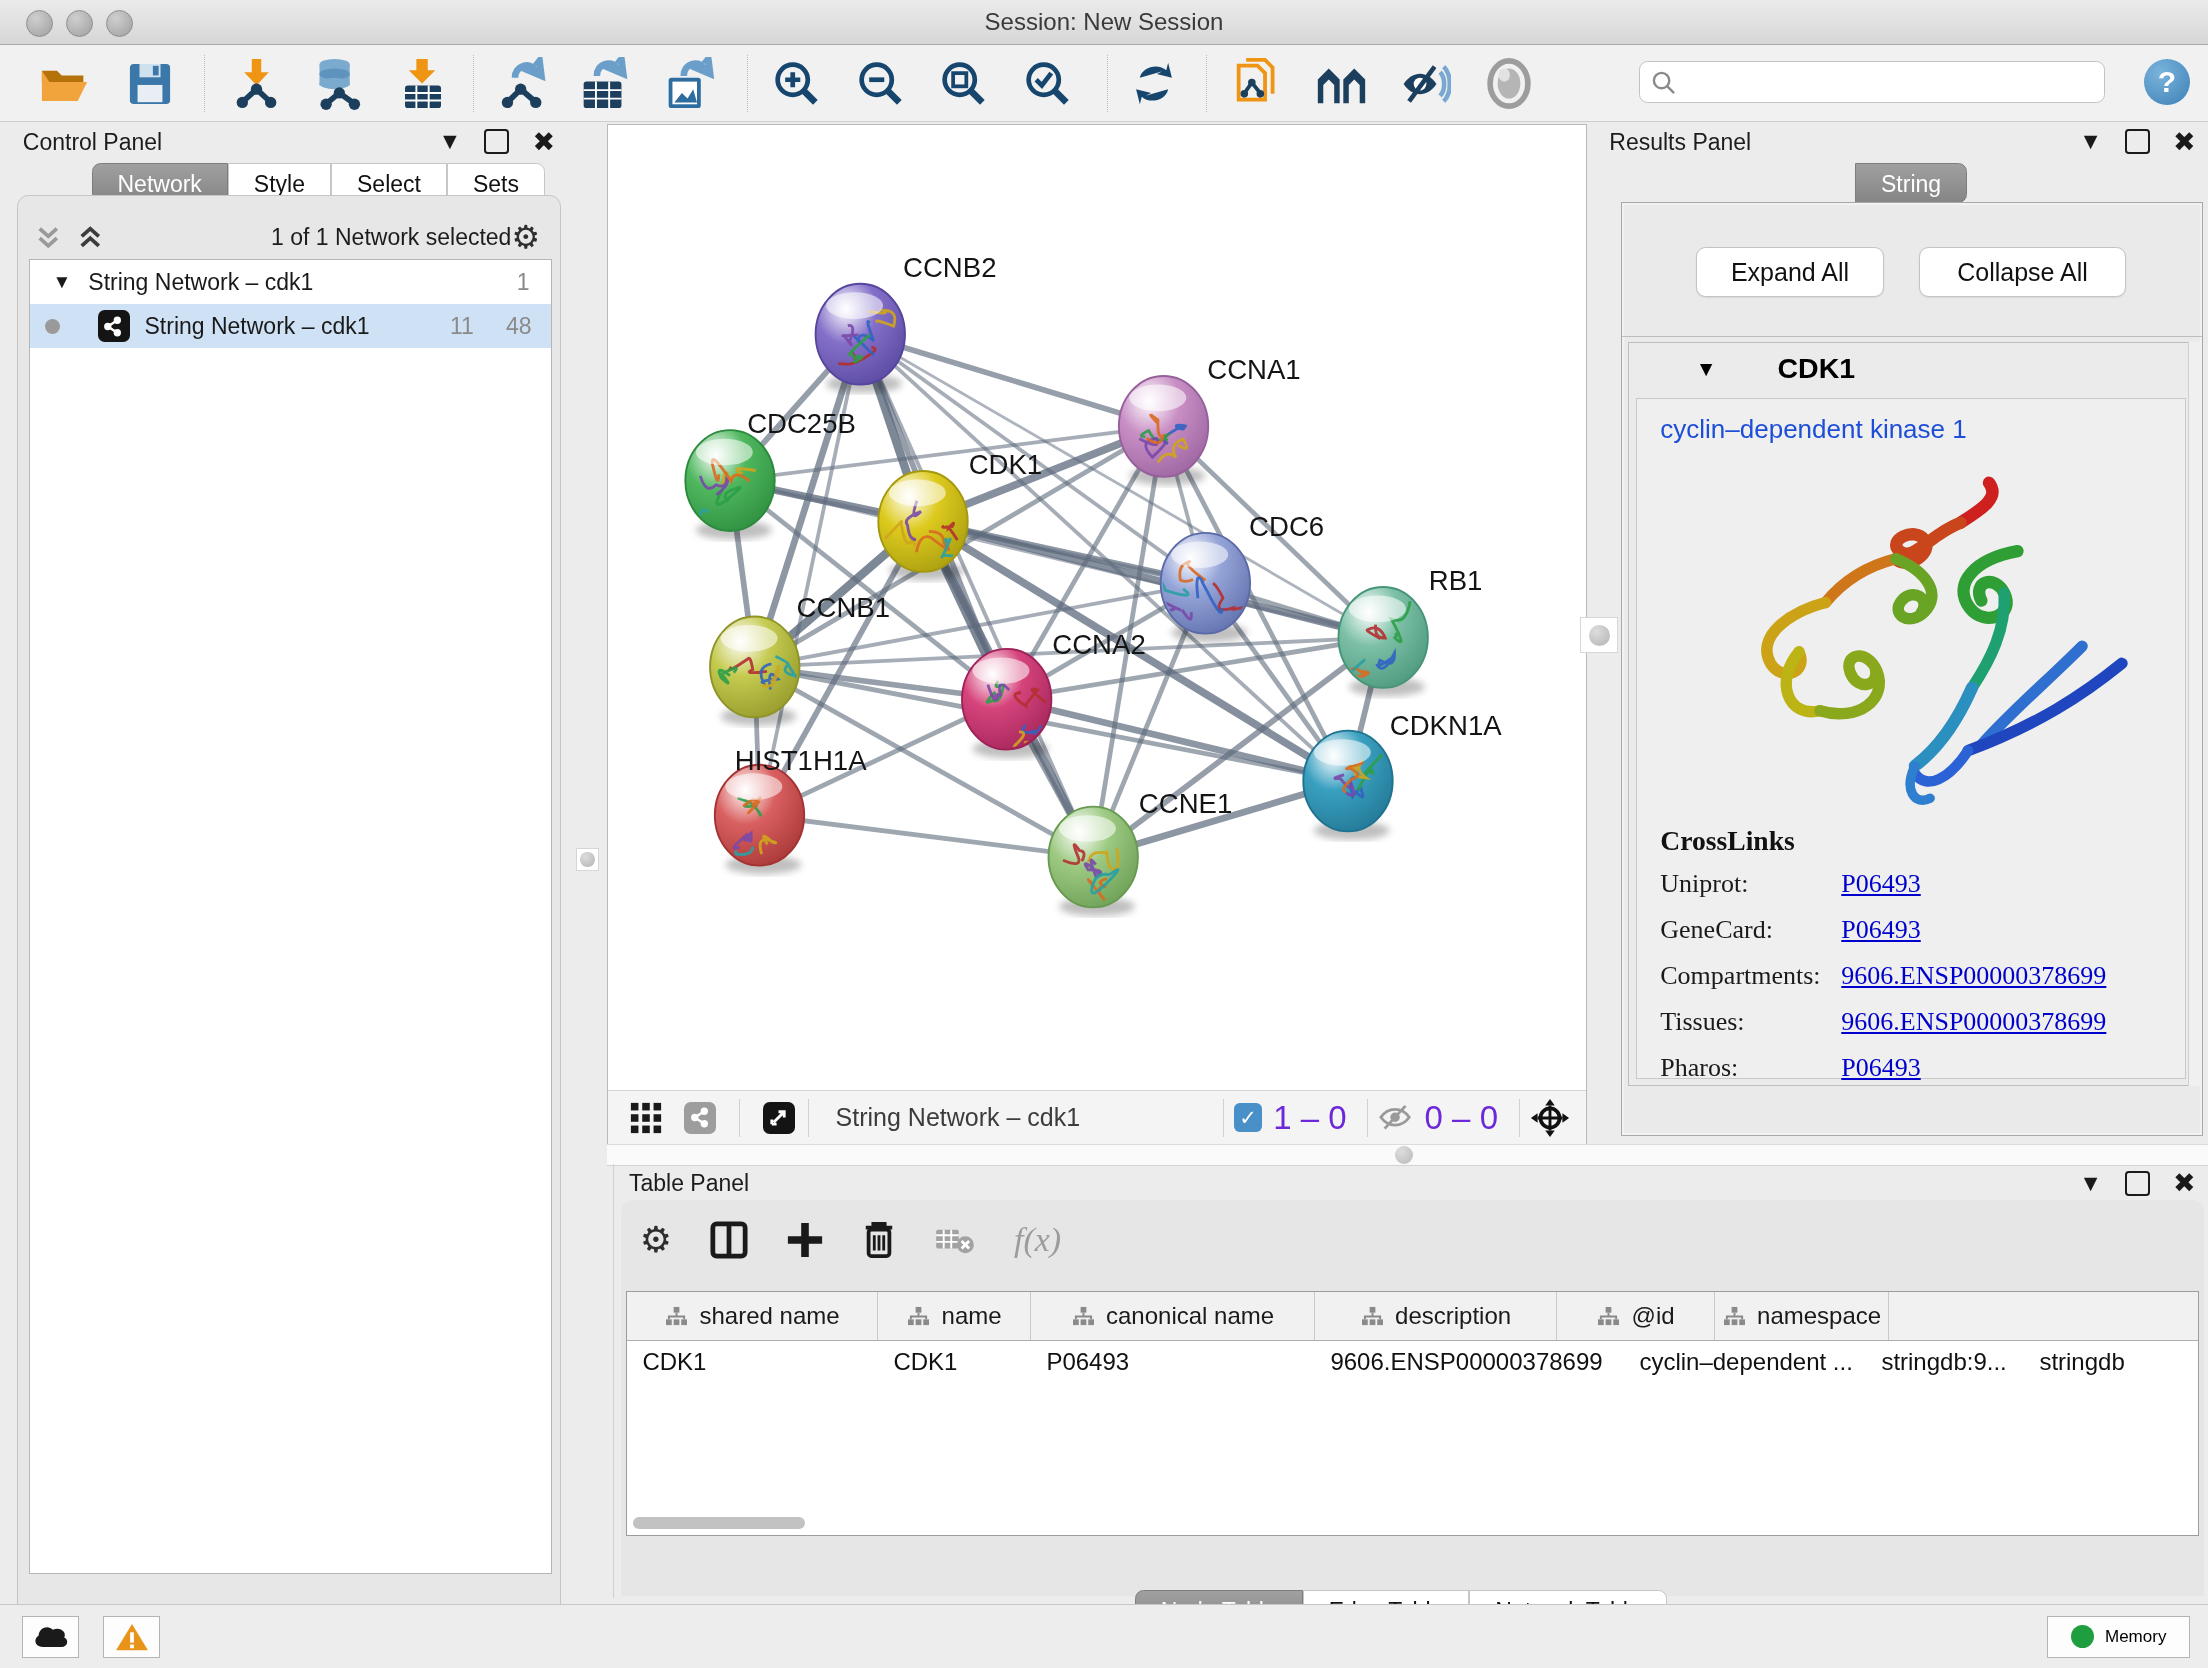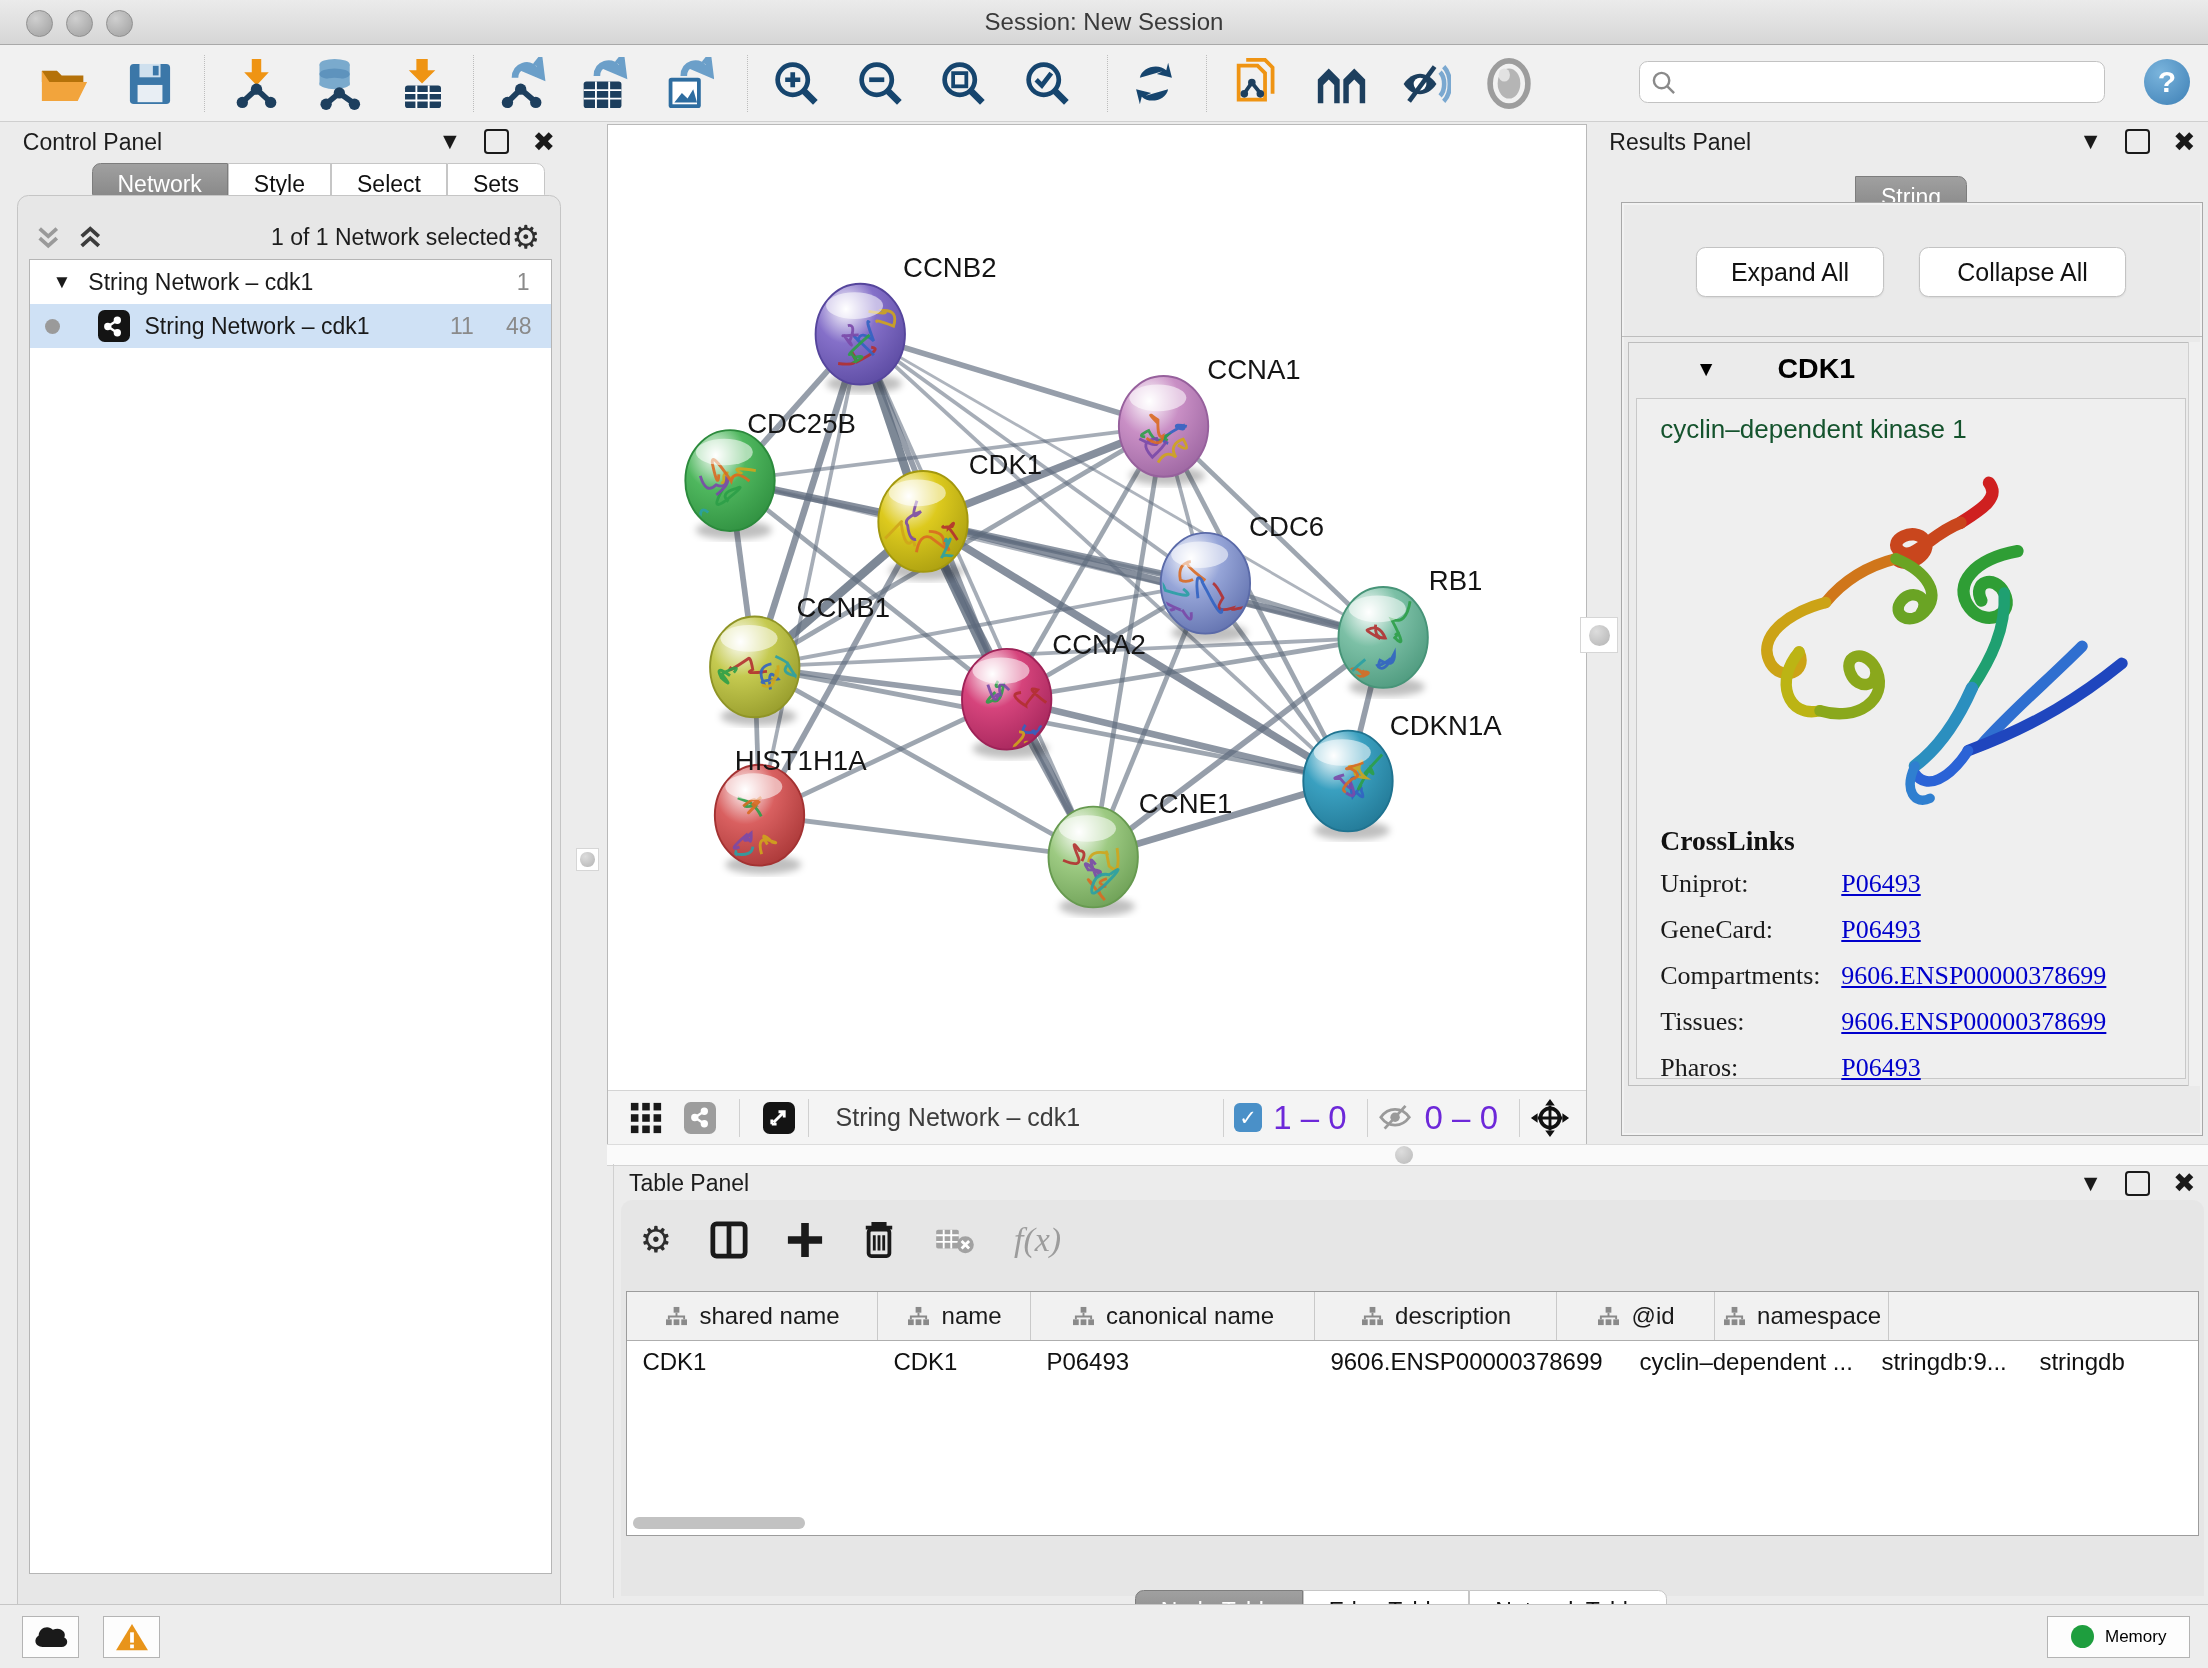--- a/index.html
+++ b/index.html
@@ -64,21 +64,21 @@
   
   .results-panel{left:1596px;top:121px;width:613px;height:1023px;}
   .rp-box{position:absolute;left:25px;top:81px;width:582px;height:934px;background:#eaeaea;
     border:1.9px solid #a8a8a8;box-shadow:inset 0 0 0 1.9px #f2f2f2;box-sizing:border-box;}
   .rp-buttons{position:absolute;left:0;top:0;width:100%;height:133px;border-bottom:1.9px solid #bdbdbd;}
   .btn{background:#fff;border:1px solid #c3c3c3;border-radius:9.5px;font-size:25px;color:#111;
     display:flex;align-items:center;justify-content:center;box-shadow:0 1px 1.9px rgba(0,0,0,.08);}
   .rp-tree{position:absolute;left:5.7px;top:139px;width:567px;height:744px;border:1px solid #bdbdbd;background:#ebebeb;box-sizing:border-box;}
   .rp-entry-head{height:51px;display:flex;align-items:center;}
   .rp-content{position:absolute;left:7.6px;top:55px;width:550px;height:681px;background:#efefef;border:1px solid #c8c8c8;box-sizing:border-box;}
-  .rp-desc{font-size:26px;color:#14532d;padding:15px 0 0 23px;}
+  .rp-desc{font-size:26px;color:#1d4ed8;padding:15px 0 0 23px;}
   .crosslinks-title{font-family:"Liberation Serif","DejaVu Serif",serif;font-weight:bold;font-size:27.6px;color:#111;}
   .cl-row{display:flex;font-family:"Liberation Serif","DejaVu Serif",serif;font-size:26px;height:46px;align-items:center;}
   .cl-label{width:181px;color:#1a1a1a;padding-left:23px;}
   .cl-link{color:#0000cc;text-decoration:underline;}
   .rp-scroll{position:absolute;right:1.9px;top:139px;width:11.4px;height:744px;background:#f0f0f0;border-left:1px solid #cfcfcf;}
   
   .table-panel{left:613px;top:1164px;width:1595px;height:434px;border-left:1px solid #d0d0d0;}
   .tp-container{position:absolute;left:6.7px;top:36px;width:1583px;height:396px;background:#e6e6e6;border-radius:11.4px 11.4px 0 0;}
   .tp-toolbar{position:absolute;left:19px;top:9.5px;height:61px;display:flex;align-items:center;gap:38px;}
   .tp-table{position:absolute;left:5.7px;top:91px;width:1573px;height:245px;background:#fff;border:1px solid #9c9c9c;box-sizing:border-box;}
@@ -650,21 +650,21 @@
   <span class="dot" style="position:absolute;left:788px;top:1px;width:18px;height:18px;border-radius:50%;background:radial-gradient(circle at 35% 30%,#ddd,#b9b9b9);"></span>
 </div>
 
 <div class="abs results-panel">
   <div style="position:absolute;left:13.3px;top:7.6px;" class="panel-title">Results Panel</div>
   <div class="panel-ctrls" style="right:13.3px;top:1.9px;">
     <span class="pc-caret">▼</span>
     <span class="pc-sq"></span>
     <span class="pc-x">✖</span>
   </div>
-  <div style="position:absolute;left:259px;top:42px;margin-top:13px;" class="seg-tab selected seg-first seg-last">String</div>
+  <div style="position:absolute;left:259px;top:42px;" class="seg-tab selected seg-first seg-last">String</div>
   <div class="rp-box">
     <div class="rp-buttons">
       <div class="btn" style="position:absolute;left:74px;top:44px;width:186px;height:48px;">Expand All</div>
       <div class="btn" style="position:absolute;left:297px;top:44px;width:205px;height:48px;">Collapse All</div>
     </div>
     <div class="rp-tree">
       <div class="rp-entry-head">
         <span style="margin-left:67px;font-size:21px;">▼</span>
         <span style="margin-left:61px;font-size:28.5px;font-weight:bold;">CDK1</span>
       </div>

